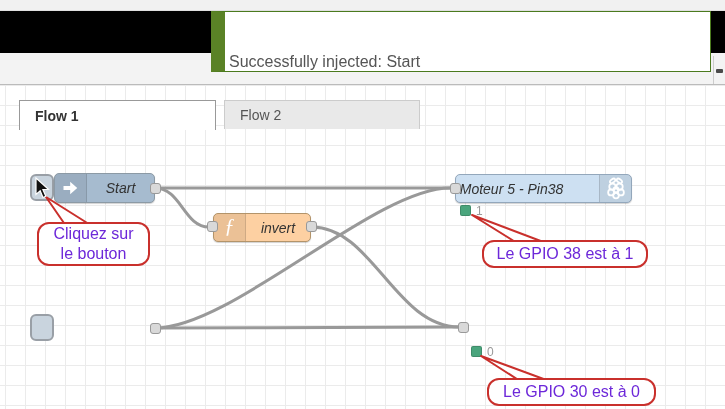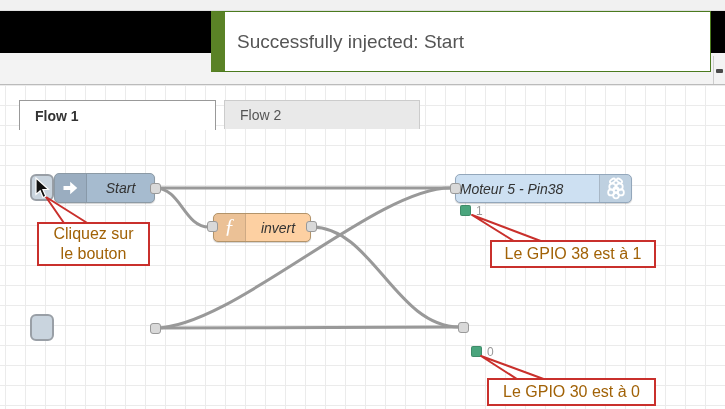--- a/index.html
+++ b/index.html
@@ -41,21 +41,21 @@
   .tab-overflow-icon {
     position:absolute; left:716px; top:69px; width:7px; height:4px;
     background:#4a4a4a; border-radius:1px; cursor:pointer;
   }
   .notification {
     position:absolute; left:211px; top:11px; width:500px; height:61px;
     background:#ffffff; border:1px solid #4b7a1e; border-left:14px solid #5a8226;
     z-index:50; display:flex; align-items:flex-start;
   }
   .notification-text {
-    padding:19px 0 0 12px; font-size:19px; color:#555555;
+    padding:19px 0 0 4px; font-size:16px; color:#555555;margin-top:22px;
   }
   
   .canvas {
     position:absolute; left:0; top:85px; width:725px; height:324px;
     background-color:#ffffff;
     background-image:
       linear-gradient(to right, #ebebeb 1px, transparent 1px),
       linear-gradient(to bottom, #ebebeb 1px, transparent 1px);
     background-size:20px 20px;
     background-position:5px 0px;
@@ -97,21 +97,21 @@
   .status-dot {
     position:absolute; width:11px; height:11px; border-radius:2px;
     background:#4aa57d; border:1px solid rgba(0,0,0,0.15); z-index:2;
   }
   .status-label {
     position:absolute; font-size:12px; color:#999999; z-index:2; line-height:12px;
   }
   
   .callout {
     position:absolute; background:#ffffff; border:2px solid #c9302c;
-    border-radius:0; color:#a16207; font-size:16px; text-align:center;
+    border-radius:12px; color:#6d28d9; font-size:16px; text-align:center;
     display:flex; flex-direction:column; justify-content:center;
     z-index:6; line-height:20px;
   }
   .tail-svg { position:absolute; left:0; top:0; z-index:5; pointer-events:none; }
   .tail { fill:#ffffff; stroke:#c9302c; stroke-width:2; stroke-linejoin:round; }
   .cursor-svg { position:absolute; z-index:8; pointer-events:none; }
 </style>
 </head>
 <body>
 
@@ -190,21 +190,21 @@
   <svg class="tail-svg" width="725" height="409">
     <polygon class="tail" points="46,197 66,226 92,226"></polygon>
     <polygon class="tail" points="472,215 517,243 546,243"></polygon>
     <polygon class="tail" points="481,356 520,381 549,381"></polygon>
   </svg>
 
   <div class="callout" style="left:37px; top:222px; width:113px; height:44px;">
     <div>Cliquez sur</div>
     <div>le bouton</div>
   </div>
-  <div class="callout" style="left:482px; top:240px; width:166px; height:28px;margin-left:8px;">
+  <div class="callout" style="left:482px; top:240px; width:166px; height:28px;">
     <div>Le GPIO 38 est à 1</div>
   </div>
   <div class="callout" style="left:487px; top:378px; width:169px; height:28px;">
     <div>Le GPIO 30 est à 0</div>
   </div>
 
   <svg class="cursor-svg" style="left:35px; top:177px;" width="16" height="22" viewBox="0 0 16 22">
     <polygon points="1,1 1,17.5 5.2,13.8 8,20.5 10.8,19.2 7.9,12.6 13.4,12.3" fill="#111111" stroke="#ffffff" stroke-width="1.2"></polygon>
   </svg>
 

